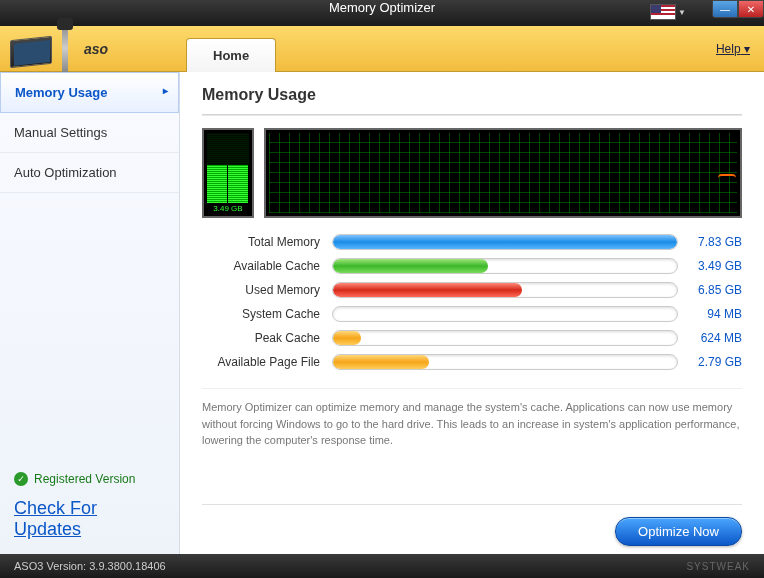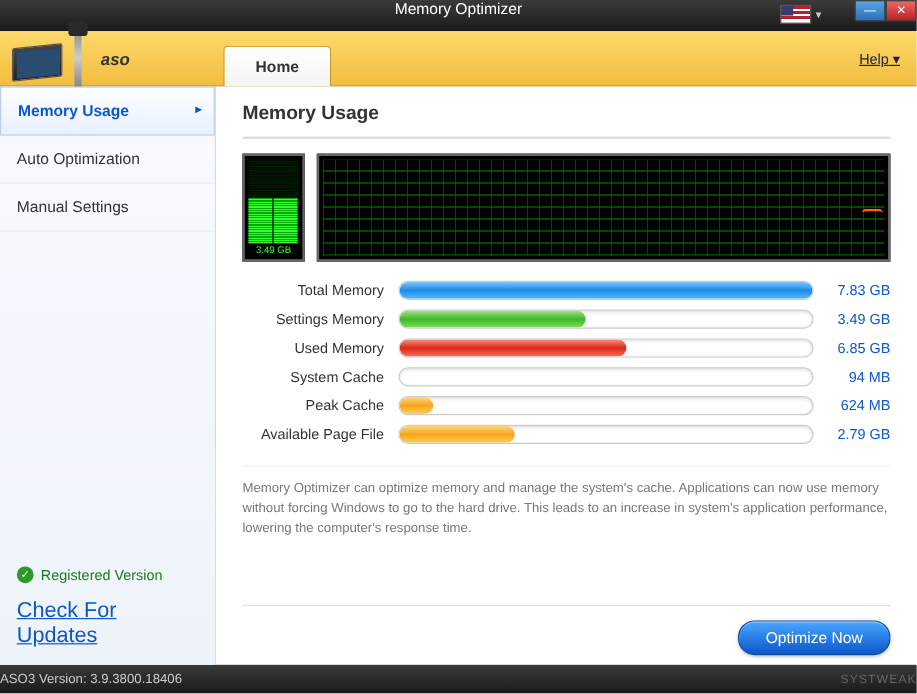--- a/index.html
+++ b/index.html
@@ -56,21 +56,21 @@
 .bar-blue { background: linear-gradient(#7ec3ff, #1a8ce6, #58b6ff); }
 .bar-green { background: linear-gradient(#9fe67a, #3cb82a, #78dc58); }
 .bar-red { background: linear-gradient(#ff8a7a, #d62a1a, #ff6a58); }
 .bar-orange { background: linear-gradient(#ffd77a, #f5a61a, #ffcc58); }
 .stat-val { width: 64px; text-align: right; color: #0b57c8; padding-left: 10px; }
 
 .desc { font-size: 11px; color: #777; line-height: 1.5; margin-top: 10px; border-top: 1px solid #eee; padding-top: 10px; }
 .main-bottom { margin-top: auto; display: flex; justify-content: flex-end; padding-top: 12px; border-top: 1px solid #e0e0e0; }
 .optimize-btn { background: linear-gradient(#4aa6ff, #0b57c8); color: #fff; font-weight: normal; font-size: 13px; border: 1px solid #0a4aa0; border-radius: 14px; padding: 6px 22px; cursor: pointer; box-shadow: inset 0 1px 0 rgba(255,255,255,.4), 0 1px 3px rgba(0,0,0,.3); }
 
-.statusbar { height: 24px; background: linear-gradient(#3a3a3a, #1a1a1a); color: #ccc; font-size: 11px; display: flex; align-items: center; padding: 0 0; justify-content: space-between; }
+.statusbar { height: 24px; background: linear-gradient(#3a3a3a, #1a1a1a); color: #ccc; font-size: 11px; display: flex; align-items: center; padding: 0 14px; justify-content: space-between; }
 .brand { color: #666; font-size: 10px; letter-spacing: 1px; }
 </style>
 </head>
 <body>
 
 <div class="titlebar">
   <span class="title">Memory Optimizer</span>
   <div class="flag"></div>
   <span class="flag-dd">▼</span>
   <div class="winbtns">
@@ -86,22 +86,22 @@
     <span class="aso">aso</span>
   </div>
   <div class="tab">Home</div>
   <span class="help"><span>Help</span> ▾</span>
 </div>
 
 <div class="body-row">
   <div class="sidebar">
     <div id="sidebar-items">
         <div class="side-item active">Memory Usage</div>
+        <div class="side-item">Manual Settings</div>
         <div class="side-item">Auto Optimization</div>
-        <div class="side-item">Manual Settings</div>
       </div>
     <div class="side-spacer"></div>
     <div class="reg">
       <span class="ico">✓</span>
       <span>Registered Version</span>
     </div>
     <div class="upd">Check For Updates</div>
   </div>
 
   <div class="main">
@@ -122,21 +122,21 @@
 
     <div id="stats">
         <div class="stat-row">
           <div class="stat-label">Total Memory</div>
           <div class="stat-bar-bg">
             <div class="stat-bar bar-blue" style="width:100%"></div>
           </div>
           <div class="stat-val">7.83 GB</div>
         </div>
         <div class="stat-row">
-          <div class="stat-label">Settings Memory</div>
+          <div class="stat-label">Available Cache</div>
           <div class="stat-bar-bg">
             <div class="stat-bar bar-green" style="width:45%"></div>
           </div>
           <div class="stat-val">3.49 GB</div>
         </div>
         <div class="stat-row">
           <div class="stat-label">Used Memory</div>
           <div class="stat-bar-bg">
             <div class="stat-bar bar-red" style="width:55%"></div>
           </div>

